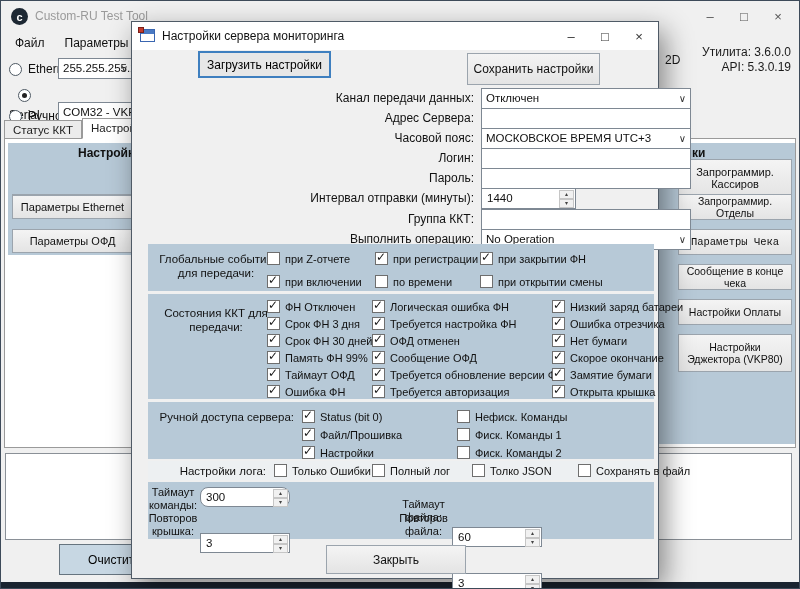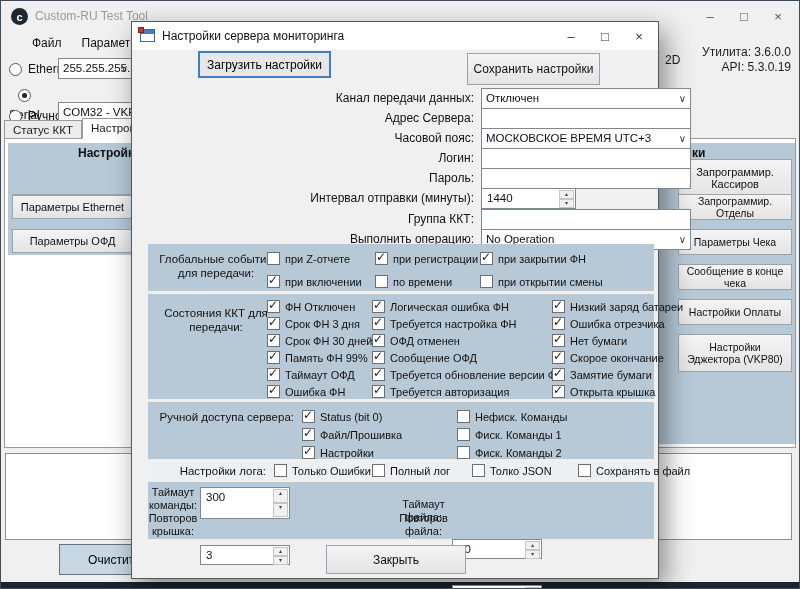--- a/index.html
+++ b/index.html
@@ -8,21 +8,21 @@
   .screen{position:relative;width:800px;height:589px;overflow:hidden;background:#f0f0f0;border:1px solid #3d4a59;}
   .abs{position:absolute;}
 
   
   .mw-titlebar{left:0;top:0;width:798px;height:30px;background:#f0f0f0;}
   .app-icon{left:10px;top:7px;width:17px;height:17px;border-radius:50%;background:#1d2833;color:#fff;
     font-size:11px;font-weight:700;display:flex;align-items:center;justify-content:center;}
   .mw-title{left:34px;top:8px;font-size:12px;color:#9a9a9a;}
   .wctrl{display:flex;}
   .wbtn{width:34px;height:22px;display:flex;align-items:center;justify-content:center;font-size:13px;color:#555;}
-  .menubar{left:21px;top:32px;height:22px;display:flex;font-size:12px;color:#111;text-align:center;}
+  .menubar{left:4px;top:32px;height:22px;display:flex;font-size:12px;color:#111;text-align:center;}
   .menu-item{padding:3px 10px;}
   .radio-row{display:flex;align-items:center;gap:6px;height:20px;font-size:12px;color:#111;}
   .radio{width:13px;height:13px;border:1px solid #4f5a64;border-radius:50%;background:#fff;position:relative;flex:none;}
   .radio.checked::after{content:"";position:absolute;left:3px;top:3px;width:5px;height:5px;border-radius:50%;background:#222;}
   .combo{background:#fff;border:1px solid #7e8893;position:relative;height:21px;overflow:hidden;}
   .combo .val{position:absolute;left:4px;top:3px;font-size:11.5px;color:#111;white-space:nowrap;}
   .combo .chev{position:absolute;right:4px;top:4px;font-size:10px;color:#333;}
   .tbox{background:#fff;border:1px solid #7e8893;height:21px;}
   .info-block{right:8px;top:44px;width:220px;text-align:right;font-size:12px;color:#1a1a1a;line-height:15px;}
   .tabstrip{left:3px;top:117px;display:flex;align-items:flex-end;height:21px;}
@@ -131,21 +131,21 @@
       <div class="panel-header" style="padding-left:70px;">Настройки</div>
       <div class="btn abs" style="left:4px;top:19px;width:121px;height:24px;margin-top:32px;">Настроить USB Профиль</div>
       <div class="btn abs" style="left:4px;top:52px;width:121px;height:24px;">Параметры Ethernet</div>
       <div class="btn abs" style="left:4px;top:86px;width:121px;height:24px;">Параметры ОФД</div>
     </div>
 
     <div class="panel" style="left:397px;top:4px;width:393px;height:301px;">
       <div class="panel-header" style="padding-left:240px;">Настройки</div>
       <div class="btn abs" style="left:276px;top:16px;width:114px;height:38px;font-size:11px;">Запрограммир. Кассиров</div>
       <div class="btn abs" style="left:276px;top:51px;width:114px;height:26px;font-size:10.5px;">Запрограммир. Отделы</div>
-      <div class="btn abs" style="left:276px;top:86px;width:114px;height:26px;font-size:10.5px;">Параметры Чека</div>
+      <div class="btn abs" style="left:276px;top:86px;width:114px;height:26px;font-size:10.5px;font-family:Liberation Mono, monospace;">Параметры Чека</div>
       <div class="btn abs" style="left:276px;top:121px;width:114px;height:26px;font-size:10.5px;">Сообщение в конце чека</div>
       <div class="btn abs" style="left:276px;top:156px;width:114px;height:26px;font-size:10.5px;">Настройки Оплаты</div>
       <div class="btn abs" style="left:276px;top:191px;width:114px;height:38px;font-size:10.5px;padding:0 4px;">Настройки Эджектора (VKP80)</div>
     </div>
   </div>
 
   <div class="abs logbox"></div>
   <div class="abs clear-btn">Очистить лог</div>
   <div class="abs bottom-band"></div>
 
@@ -374,21 +374,21 @@
           </div>
         <div class="cb-row">
             <span class="cb"></span>
             <span>Сохранять в файл</span>
           </div>
       </div>
     </div>
 
     <div class="bluesec" style="top:460px;height:57px;">
       <div class="seclabel" style="left:0;top:4px;width:50px;text-align:center;font-size:11px;line-height:13px;">Таймаут команды:</div>
-      <div class="spin abs" style="left:52px;top:5px;width:90px;height:32px;">
+      <div class="spin abs" style="left:52px;top:5px;width:90px;height:20px;border-radius:8px;">
         <span class="val">300</span>
         <span class="ud">
             <span>▴</span>
             <span>▾</span>
           </span>
       </div>
       <div class="seclabel" style="left:0;top:30px;width:50px;text-align:center;font-size:11px;line-height:13px;">Повторов крышка:</div>
       <div class="spin abs" style="left:52px;top:31px;width:90px;height:20px;">
         <span class="val">3</span>
         <span class="ud">

